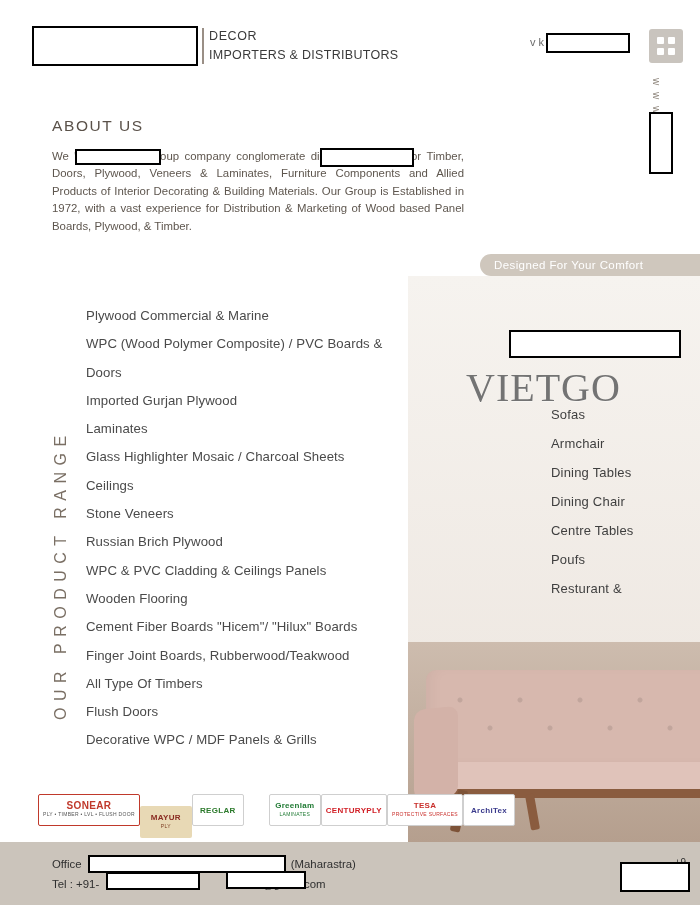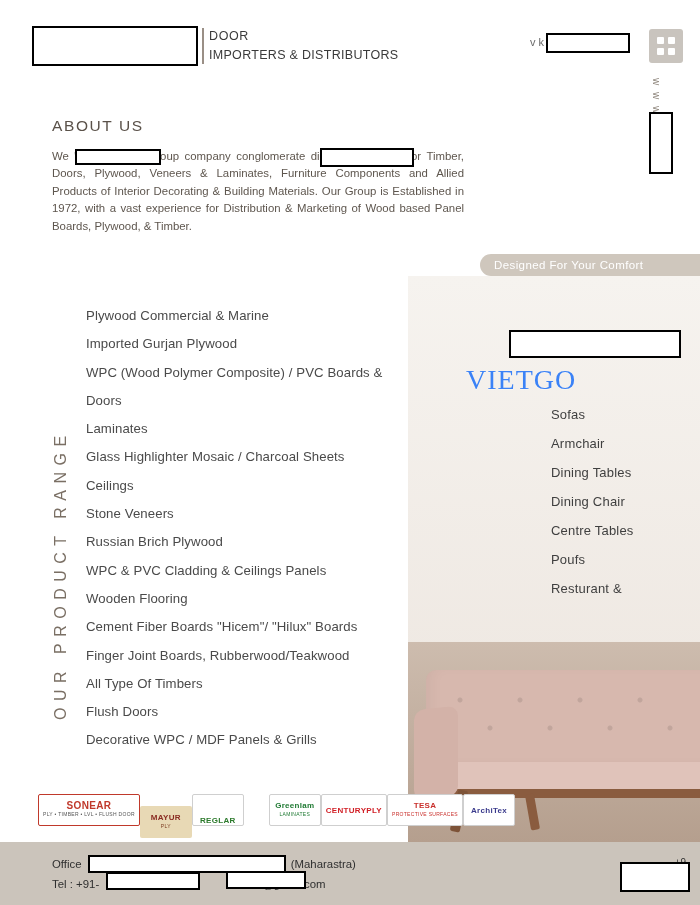--- a/index.html
+++ b/index.html
@@ -294,23 +294,23 @@
     line-height: 29px;
     letter-spacing: 0.2px;
   }
 
   
   .watermark {
     position: absolute;
     left: 466px;
     top: 364px;
     font-family: "Liberation Serif", serif;
-    font-size: 28px;
+    font-size: 40px;
     letter-spacing: 1px;
-    color: #3b82f6;
+    color: #737373;
     font-weight: 400;
     text-shadow: 0 1px 0 rgba(255,255,255,0.4);
     z-index: 40;
   }
 
   
   .range-vertical {
     position: absolute;
     left: 52px;
     top: 300px;
@@ -360,21 +360,21 @@
     letter-spacing: 0.3px;
     color: #ffffff;
     padding: 0 4px;
     text-align: center;
     line-height: 9px;
   }
   .brand.b1 { background: #ffffff; color: #c0392b; border: 1px solid #c0392b; font-size: 10px; }
   .brand.b1 .sub { color: #555; font-size: 5px; font-weight: normal; }
   .brand.b2 { background: #e8d9b5; color: #8a2b22; margin-top: 24px; }
   .brand.b2 .sub { color: #7a3a1f; font-size: 5px; font-weight: normal; }
-  .brand.b3 { background: #ffffff; color: #2c7a2c; border: 1px solid #cfcfcf; justify-content: flex-end; }
+  .brand.b3 { background: #ffffff; color: #2c7a2c; border: 1px solid #cfcfcf; }
   .brand.b4 { background: #ffffff; color: #1f7a33; border: 1px solid #cfcfcf; margin-left: 25px; }
   .brand.b5 { background: #ffffff; color: #d11f26; border: 1px solid #cfcfcf; }
   .brand.b6 { background: #ffffff; color: #c9302c; border: 1px solid #cfcfcf; }
   .brand.b7 { background: #ffffff; color: #3a3a8c; border: 1px solid #cfcfcf; }
   .brand .sub { font-size: 5px; font-weight: normal; }
 
   
   .footer {
     position: absolute;
     left: 0; right: 0; bottom: 0;
@@ -437,21 +437,21 @@
 </style>
 </head>
 <body>
 
 <div class="page">
 
   <div class="header">
     <div class="logo-redact"></div>
     <div class="header-divider"></div>
     <div class="header-text">
-      <div class="header-line1">DOOR</div>
+      <div class="header-line1">DECOR</div>
       <div class="header-line2">IMPORTERS &amp; DISTRIBUTORS</div>
     </div>
     <div class="header-vk">v k</div>
     <div class="header-vk-redact"></div>
     <div class="grid-icon">
       <i></i>
       <i></i>
       <i></i>
       <i></i>
     </div>
@@ -488,22 +488,22 @@
     <li>Centre Tables</li>
     <li>Poufs</li>
     <li>Resturant &amp;</li>
   </ul>
 
   <div class="watermark">VIETGO</div>
 
   <div class="range-vertical">OUR PRODUCT RANGE</div>
   <ul class="product-list">
     <li>Plywood Commercial &amp; Marine</li>
+    <li>WPC (Wood Polymer Composite) / PVC Boards &amp; Doors</li>
     <li>Imported Gurjan Plywood</li>
-    <li>WPC (Wood Polymer Composite) / PVC Boards &amp; Doors</li>
     <li>Laminates</li>
     <li>Glass Highlighter Mosaic / Charcoal Sheets</li>
     <li>Ceilings</li>
     <li>Stone Veneers</li>
     <li>Russian Brich Plywood</li>
     <li>WPC &amp; PVC Cladding &amp; Ceilings Panels</li>
     <li>Wooden Flooring</li>
     <li>Cement Fiber Boards "Hicem"/ "Hilux" Boards</li>
     <li>Finger Joint Boards, Rubberwood/Teakwood</li>
     <li>All Type Of Timbers</li>

